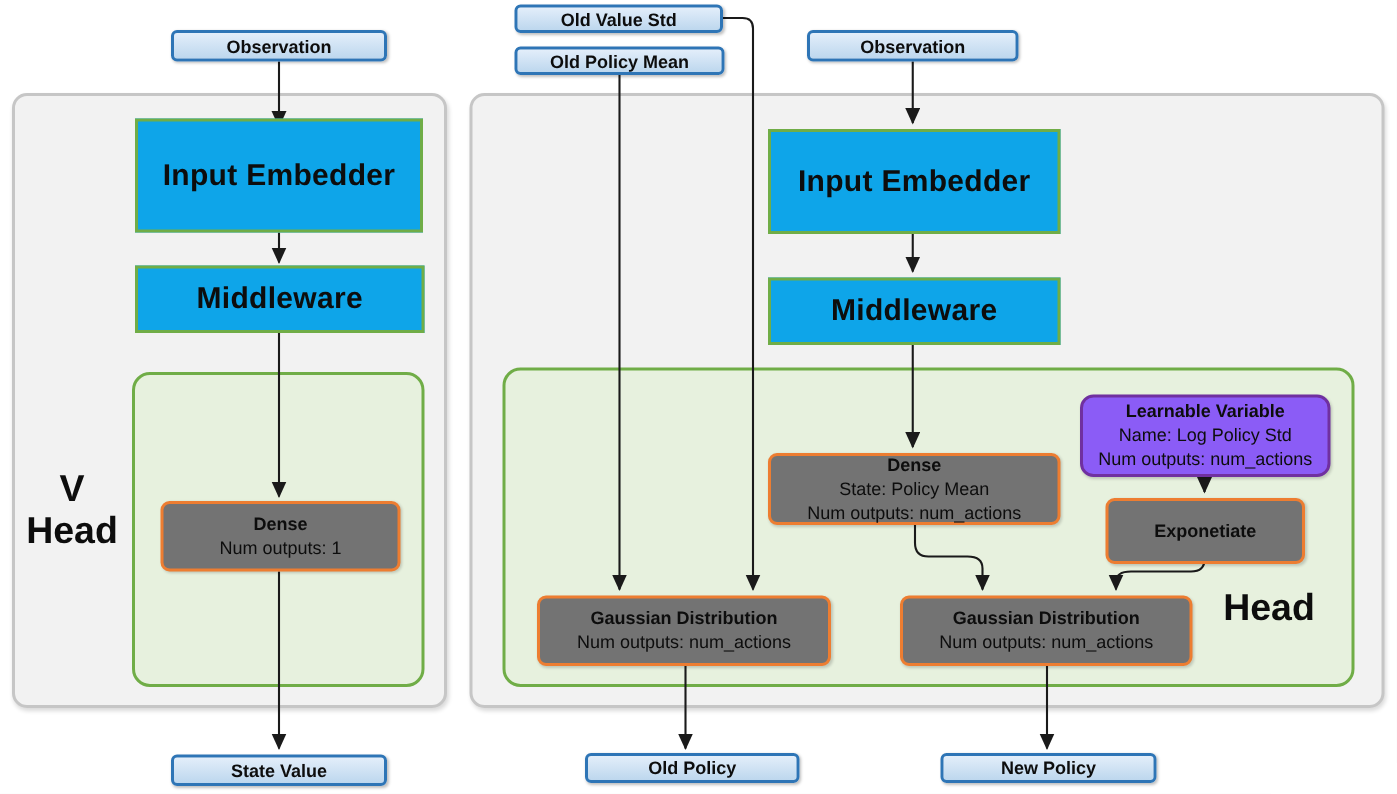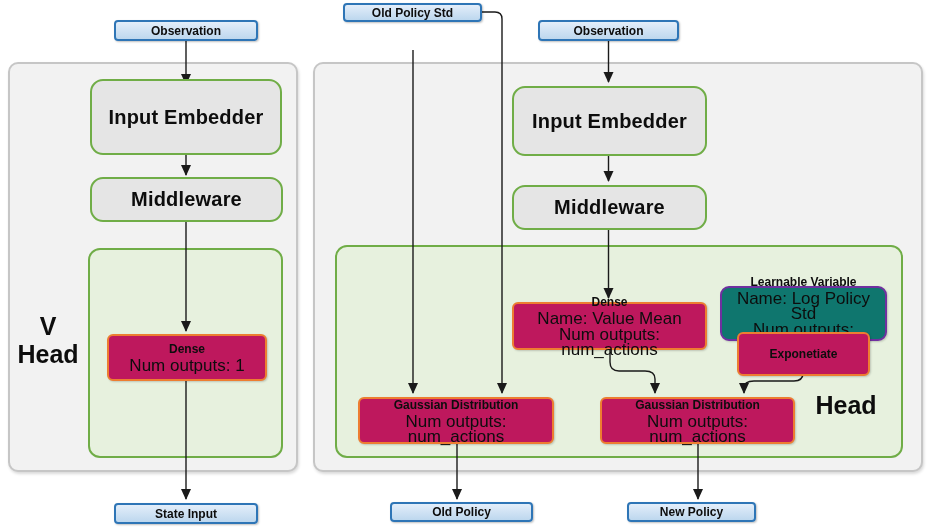--- a/index.html
+++ b/index.html
@@ -22,35 +22,34 @@
     display:flex;align-items:center;justify-content:center;
     text-align:center;color:#0d0d0d;
   }
   .blue{
     background:linear-gradient(#e3eefa,#bdd7ee);
     border:2.5px solid #2e75b6;border-radius:4px;
     font-weight:bold;font-size:12px;
     box-shadow:1px 1px 2px rgba(0,0,0,0.25);
   }
   .green-big{
-    background:#e5e5e5;border:2.5px solid #70ad47;border-radius:13px;
+    background:#0ea5e9;border:2.5px solid #70ad47;border-radius:0;
     font-weight:bold;font-size:20px;letter-spacing:0.2px;
   }
   .orange,.purple{flex-direction:column;justify-content:center;gap:1px;}
   .orange{
-    background:#be185d;border:2.5px solid #ed7d31;border-radius:6px;
+    background:#737373;border:2.5px solid #ed7d31;border-radius:6px;
     box-shadow:1px 1px 2px rgba(0,0,0,0.18);
   }
   .purple{
-    background:#0f766e;border:2.5px solid #7030a0;border-radius:9px;
+    background:#8b5cf6;border:2.5px solid #7030a0;border-radius:9px;
     box-shadow:1px 1px 2px rgba(0,0,0,0.18);
-    margin-top:23px;
   }
   .node .t{font-weight:bold;font-size:12px;line-height:15px;}
-  .node .s{font-size:17px;line-height:15px;}
+  .node .s{font-size:12px;line-height:15px;}
   .head-label{
     position:absolute;z-index:3;text-align:center;
     font-weight:bold;font-size:25px;line-height:28px;color:#0d0d0d;
   }
 </style>
 </head>
 <body>
 
 <div id="stage">
 
@@ -88,31 +87,32 @@
   <div class="node green-big" style="left:90px;top:79px;width:192px;height:76px;">Input Embedder</div>
   <div class="node green-big" style="left:90px;top:177px;width:193px;height:45px;">Middleware</div>
   <div class="node orange" style="left:107px;top:334px;width:160px;height:47px;">
     <div class="t">Dense</div>
     <div class="s">Num outputs: 1</div>
   </div>
   <div class="head-label" style="left:10px;top:312px;width:76px;">
     <div>V</div>
     <div>Head</div>
   </div>
-  <div class="node blue" style="left:114px;top:503px;width:144px;height:21px;">State Input</div>
+  <div class="node blue" style="left:114px;top:503px;width:144px;height:21px;">State Value</div>
 
-  <div class="node blue" style="left:343px;top:3px;width:139px;height:19px;">Old Policy Std</div>
+  <div class="node blue" style="left:343px;top:3px;width:139px;height:19px;">Old Value Std</div>
+  <div class="node blue" style="left:343px;top:31px;width:140px;height:19px;">Old Policy Mean</div>
   <div class="node blue" style="left:538px;top:20px;width:141px;height:21px;">Observation</div>
 
   <div class="node green-big" style="left:512px;top:86px;width:195px;height:70px;">Input Embedder</div>
   <div class="node green-big" style="left:512px;top:185px;width:195px;height:45px;">Middleware</div>
 
   <div class="node orange" style="left:512px;top:302px;width:195px;height:48px;">
     <div class="t">Dense</div>
-    <div class="s">Name: Value Mean</div>
+    <div class="s">State: Policy Mean</div>
     <div class="s">Num outputs: num_actions</div>
   </div>
 
   <div class="node purple" style="left:720px;top:263px;width:167px;height:55px;">
     <div class="t">Learnable Variable</div>
     <div class="s">Name: Log Policy Std</div>
     <div class="s">Num outputs: num_actions</div>
   </div>
 
   <div class="node orange" style="left:737px;top:332px;width:133px;height:44px;">
@@ -126,15 +126,15 @@
   <div class="node orange" style="left:600px;top:397px;width:195px;height:47px;">
     <div class="t">Gaussian Distribution</div>
     <div class="s">Num outputs: num_actions</div>
   </div>
 
   <div class="head-label" style="left:800px;top:391px;width:92px;">
     <div>Head</div>
   </div>
 
   <div class="node blue" style="left:390px;top:502px;width:143px;height:20px;">Old Policy</div>
-  <div class="node blue" style="left:627px;top:502px;width:129px;height:20px;">New Policy</div>
+  <div class="node blue" style="left:627px;top:502px;width:144px;height:20px;">New Policy</div>
 
 </div>
 
 </body></html>

